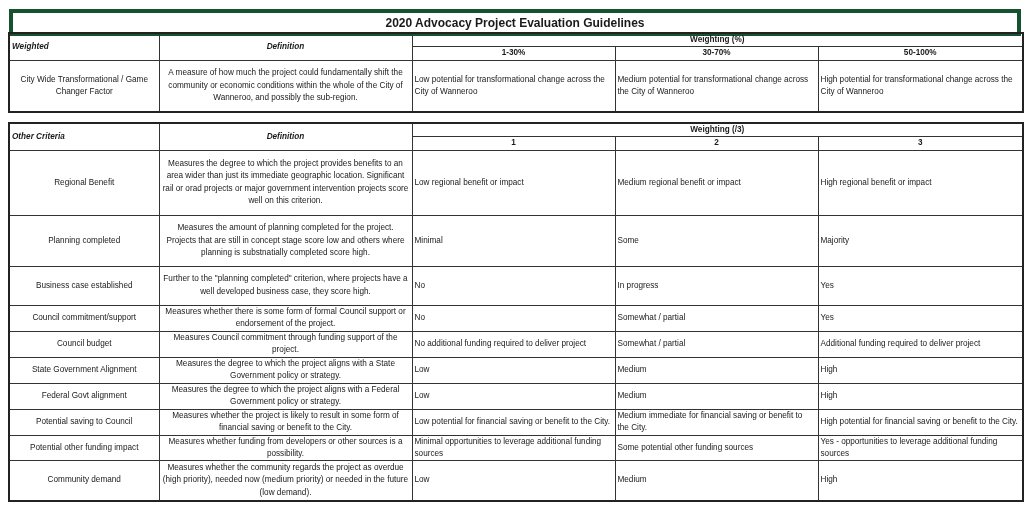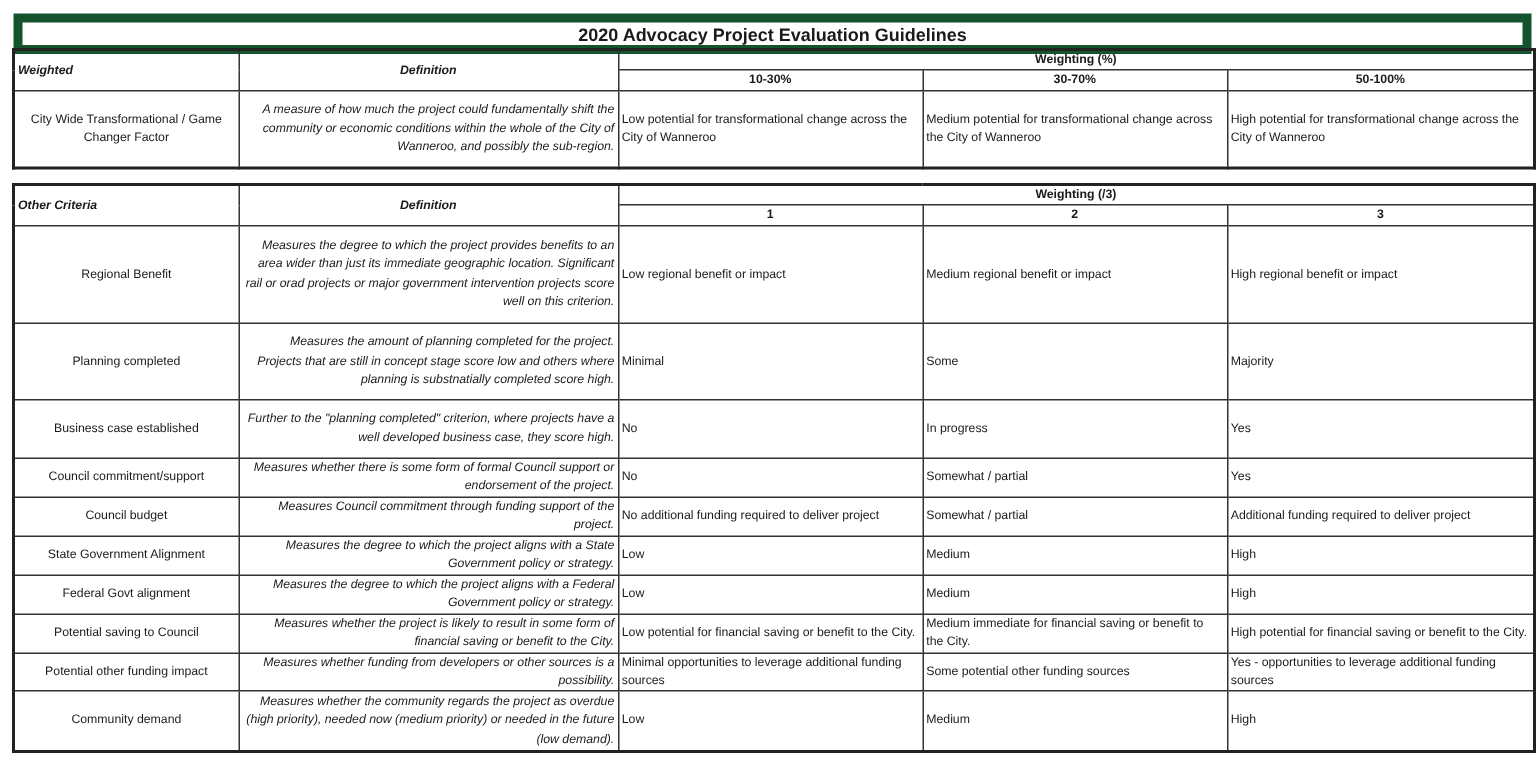--- a/index.html
+++ b/index.html
@@ -1,39 +1,39 @@
 <!DOCTYPE html>
 <html><head>
 <meta charset="utf-8">
 <style>
   * { box-sizing: border-box; margin: 0; padding: 0; }
   html, body { width: 1026px; height: 521px; background: #ffffff; overflow: hidden; }
   body { font-family: "Liberation Sans", "DejaVu Sans", sans-serif; color: #1a1a1a; position: relative; }
 
   .title-box {
     position: absolute; left: 9px; top: 9px; width: 1012px; height: 27px;
-    border: 6px solid #14532d; display: flex; align-items: center; justify-content: center;
+    border: 4px solid #14532d; display: flex; align-items: center; justify-content: center;
     font-weight: bold; font-size: 12px;
   }
 
   table.grid {
     position: absolute; left: 8px; width: 1014px;
     border-collapse: collapse; table-layout: fixed;
     border: 2px solid #222;
     font-size: 8.2px; line-height: 12.4px;
   }
   table.grid td, table.grid th {
     border: 1px solid #333; padding: 0 2px; vertical-align: middle;
     overflow: hidden;
   }
   table.grid th { font-weight: bold; text-align: center; font-size: 8.2px; }
   th.crit-head { text-align: left !important; font-style: italic; }
   th.def-head { font-style: italic; }
   td.crit { text-align: center; }
-  td.def { text-align: right; font-style: italic; }
+  td.def { text-align: center; }
   td.val { text-align: left; }
 
   #top-table { top: 32px; }
   #bottom-table { top: 122px; }
 
   col.c1 { width: 150px; }
   col.c2 { width: 253px; }
   col.c3 { width: 203px; }
   col.c4 { width: 203px; }
   col.c5 { width: 205px; }
@@ -53,21 +53,21 @@
       <col class="c4">
       <col class="c5">
     </colgroup>
   <tbody>
       <tr style="height:12px">
     <th class="crit-head" rowspan="2">Weighted</th>
     <th class="def-head" rowspan="2">Definition</th>
     <th colspan="3">Weighting (%)</th>
   </tr>
   <tr style="height:13px">
-    <th>10-30%</th>
+    <th>1-30%</th>
     <th>30-70%</th>
     <th>50-100%</th>
   </tr>
   <tr style="height:52px">
     <td class="crit">City Wide Transformational / Game Changer Factor</td>
     <td class="def">A measure of how much the project could fundamentally shift the community or economic conditions within the whole of the City of Wanneroo, and possibly the sub-region.</td>
     <td class="val">Low potential for transformational change across the City of Wanneroo</td>
     <td class="val">Medium potential for transformational change across the City of Wanneroo</td>
     <td class="val">High potential for transformational change across the City of Wanneroo</td>
   </tr>

